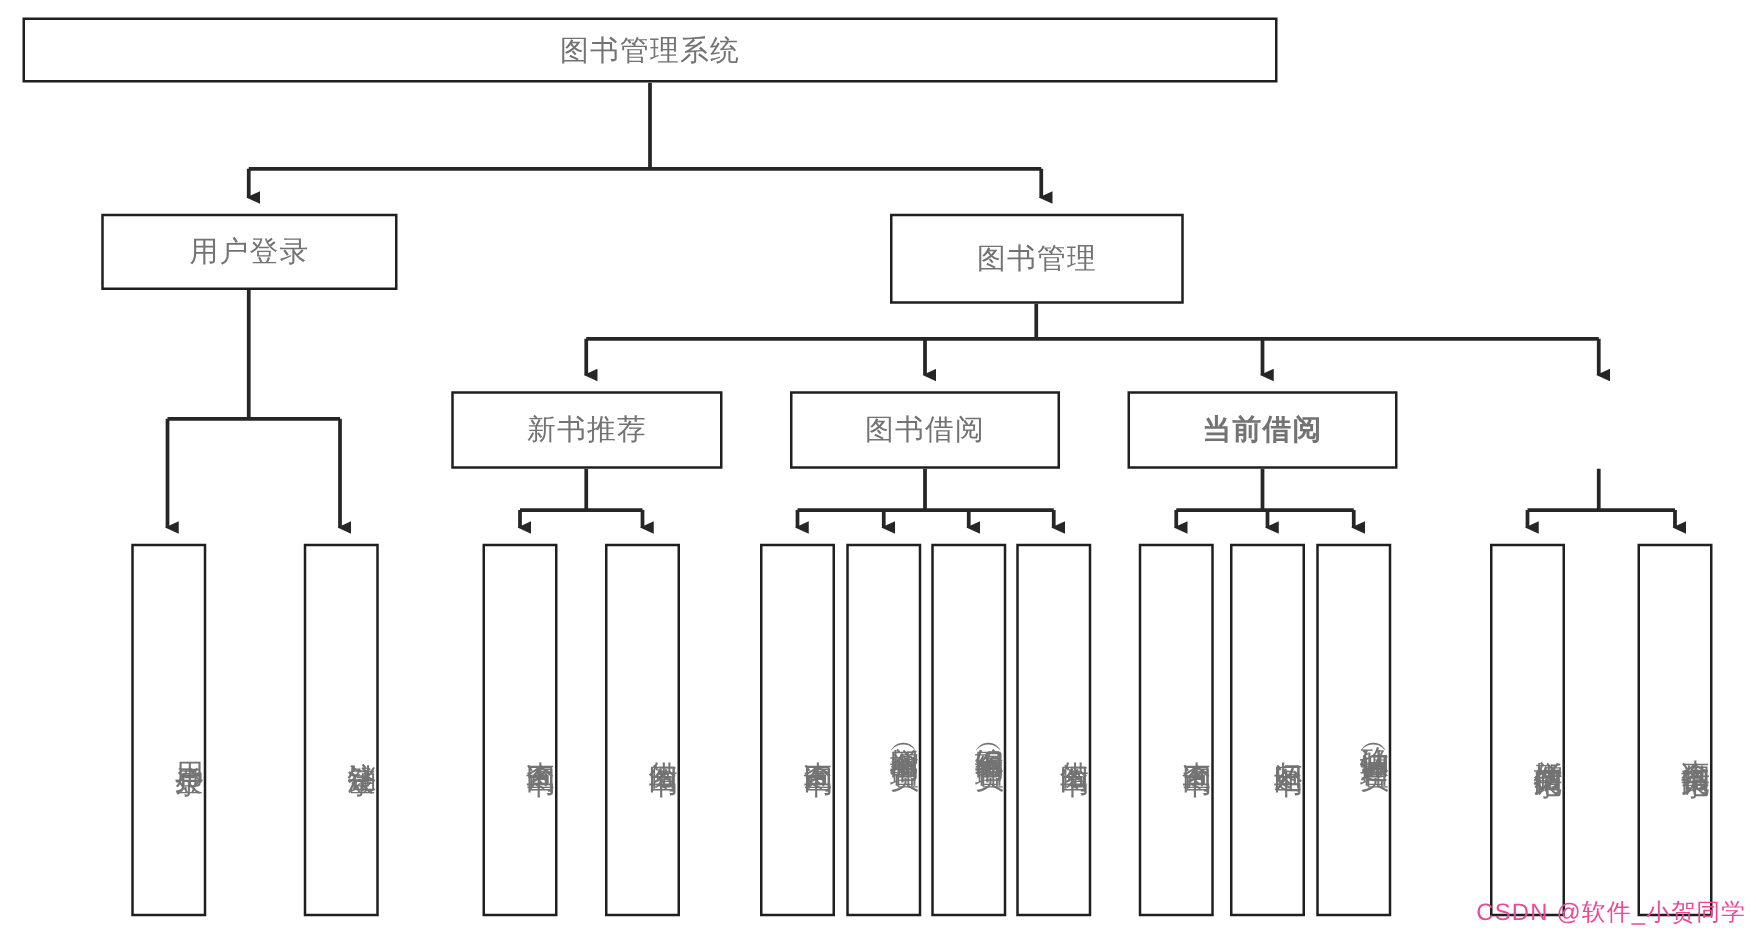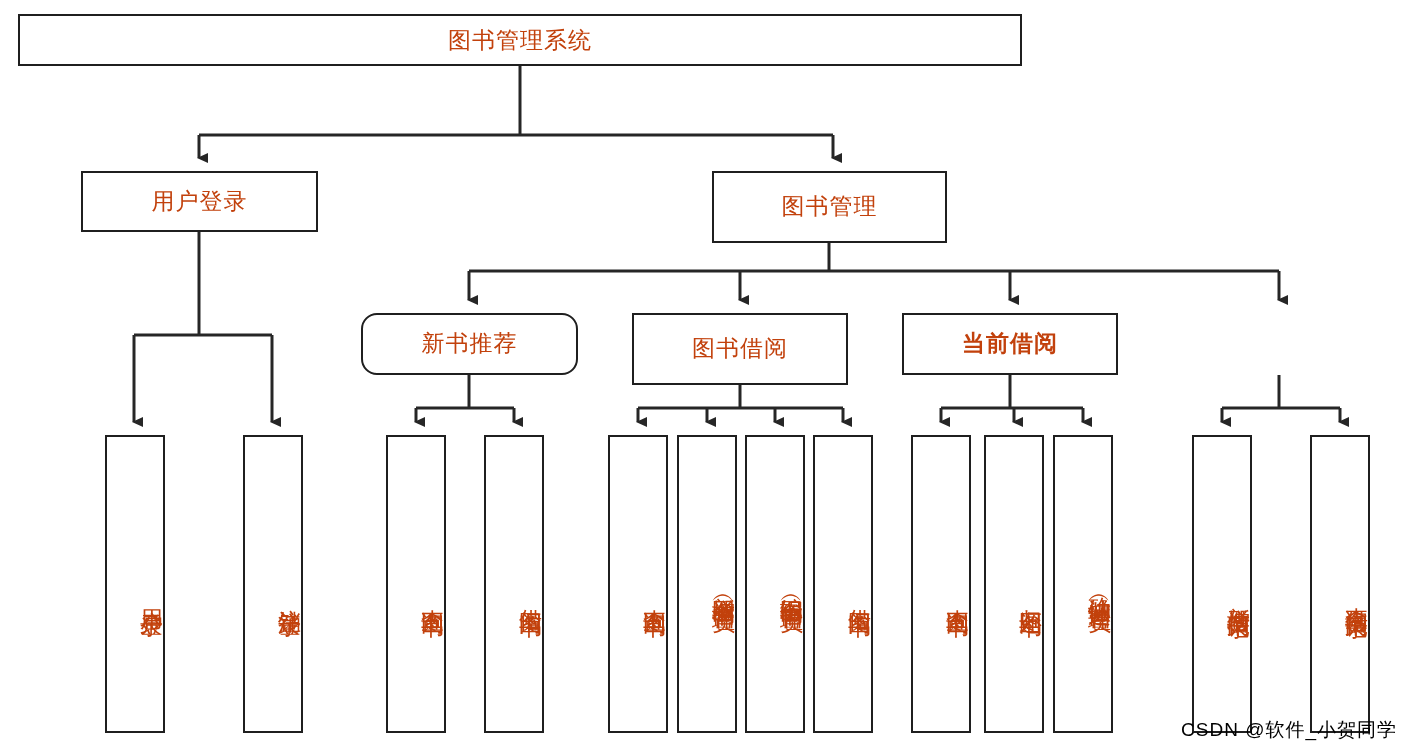--- a/index.html
+++ b/index.html
@@ -25,21 +25,21 @@
     pointer-events: none;
   }
   .node {
     position: absolute;
     box-sizing: border-box;
     border: 2px solid #1f1f1f;
     background: #ffffff;
     display: flex;
     align-items: center;
     justify-content: center;
-    color: #c2410c;
+    color: #737373;
     text-align: center;
   }
   .node.horiz {
     font-size: 23px;
     letter-spacing: 1px;
     line-height: 1.1;
   }
   .node.root {
     font-size: 23px;
     letter-spacing: 1px;
@@ -55,21 +55,21 @@
     line-height: 1.0;
   }
   .node.vert.tall {
     padding-top: 8px;
   }
   .watermark {
     position: absolute;
     right: 8px;
     bottom: 4px;
     font-size: 19px;
-    color: #000000;
+    color: #ec4899;
     letter-spacing: 1px;
     white-space: nowrap;
     font-family: "Liberation Sans", "DejaVu Sans", sans-serif;
   }
 </style>
 </head>
 <body>
 
 <div id="canvas">
 
@@ -121,22 +121,22 @@
       <path d="M1222,408 L1222,422" marker-end="url(#arrow)"></path>
       <path d="M1340,408 L1340,422" marker-end="url(#arrow)"></path>
     </g>
   </svg>
 
   <div class="node root" style="left:18px; top:14px; width:1004px; height:52px;">图书管理系统</div>
 
   <div class="node horiz" style="left:81px; top:171px; width:237px; height:61px;">用户登录</div>
   <div class="node horiz" style="left:712px; top:171px; width:235px; height:72px;">图书管理</div>
 
-  <div class="node horiz" style="left:361px; top:313px; width:217px; height:62px;border-radius:16px;">新书推荐</div>
-  <div class="node horiz" style="left:632px; top:313px; width:216px; height:72px;">图书借阅</div>
+  <div class="node horiz" style="left:361px; top:313px; width:217px; height:62px;">新书推荐</div>
+  <div class="node horiz" style="left:632px; top:313px; width:216px; height:62px;">图书借阅</div>
   <div class="node horiz" style="left:902px; top:313px; width:216px; height:62px;font-weight:bold;">当前借阅</div>
 
   <div class="node vert" style="left:105px; top:435px; width:60px; height:298px;">用户登录</div>
   <div class="node vert" style="left:243px; top:435px; width:60px; height:298px;">注销登录</div>
 
   <div class="node vert" style="left:386px; top:435px; width:60px; height:298px;">查询图书</div>
   <div class="node vert" style="left:484px; top:435px; width:60px; height:298px;">借阅图书</div>
 
   <div class="node vert" style="left:608px; top:435px; width:60px; height:298px;">查询图书</div>
   <div class="node vert tall" style="left:677px; top:435px; width:60px; height:298px;">新增图书（管理员）</div>

